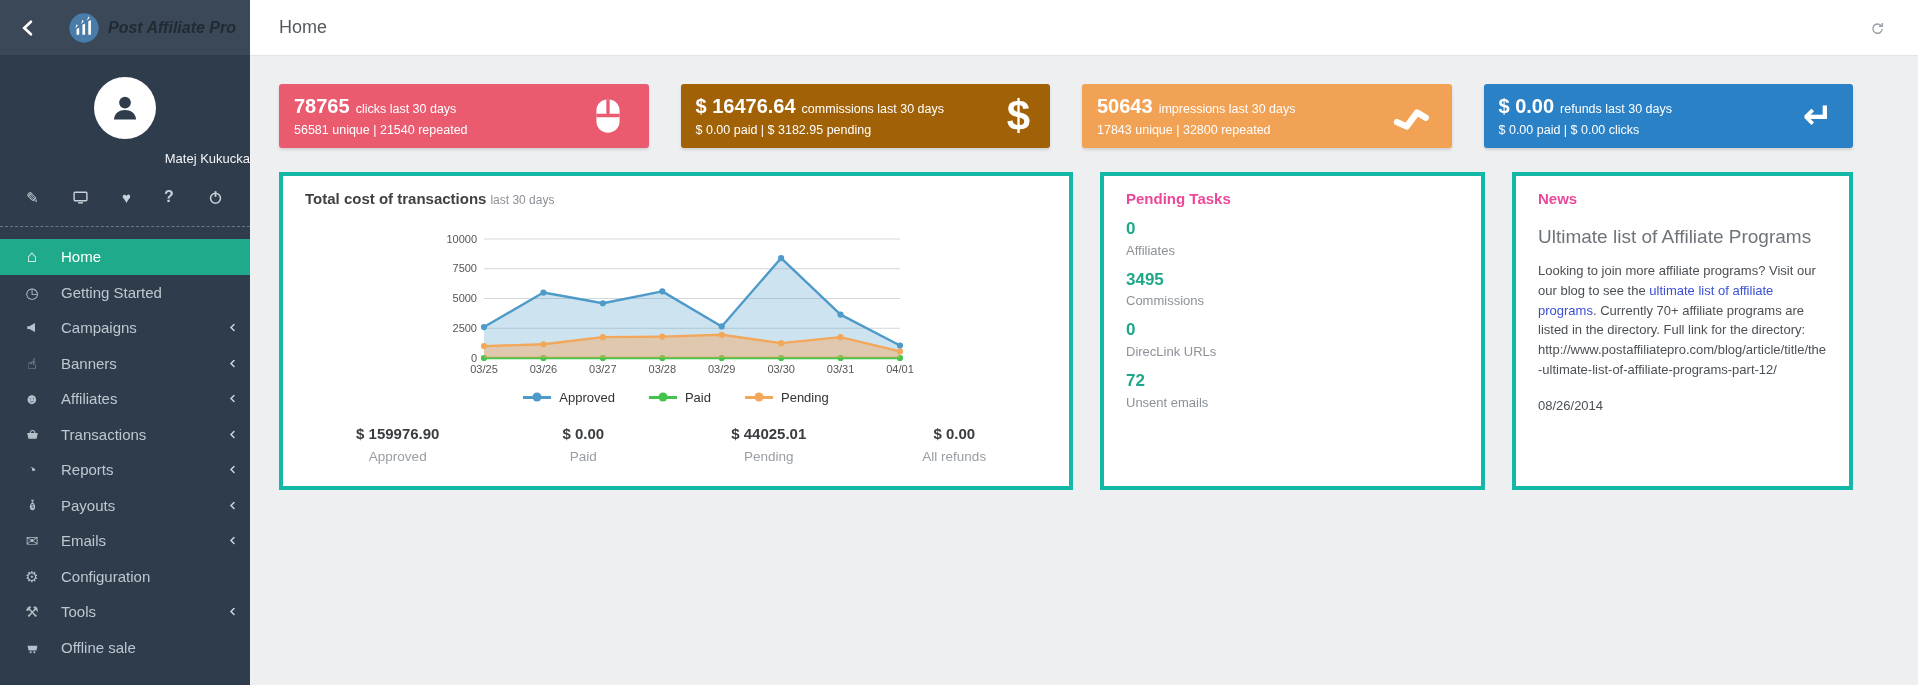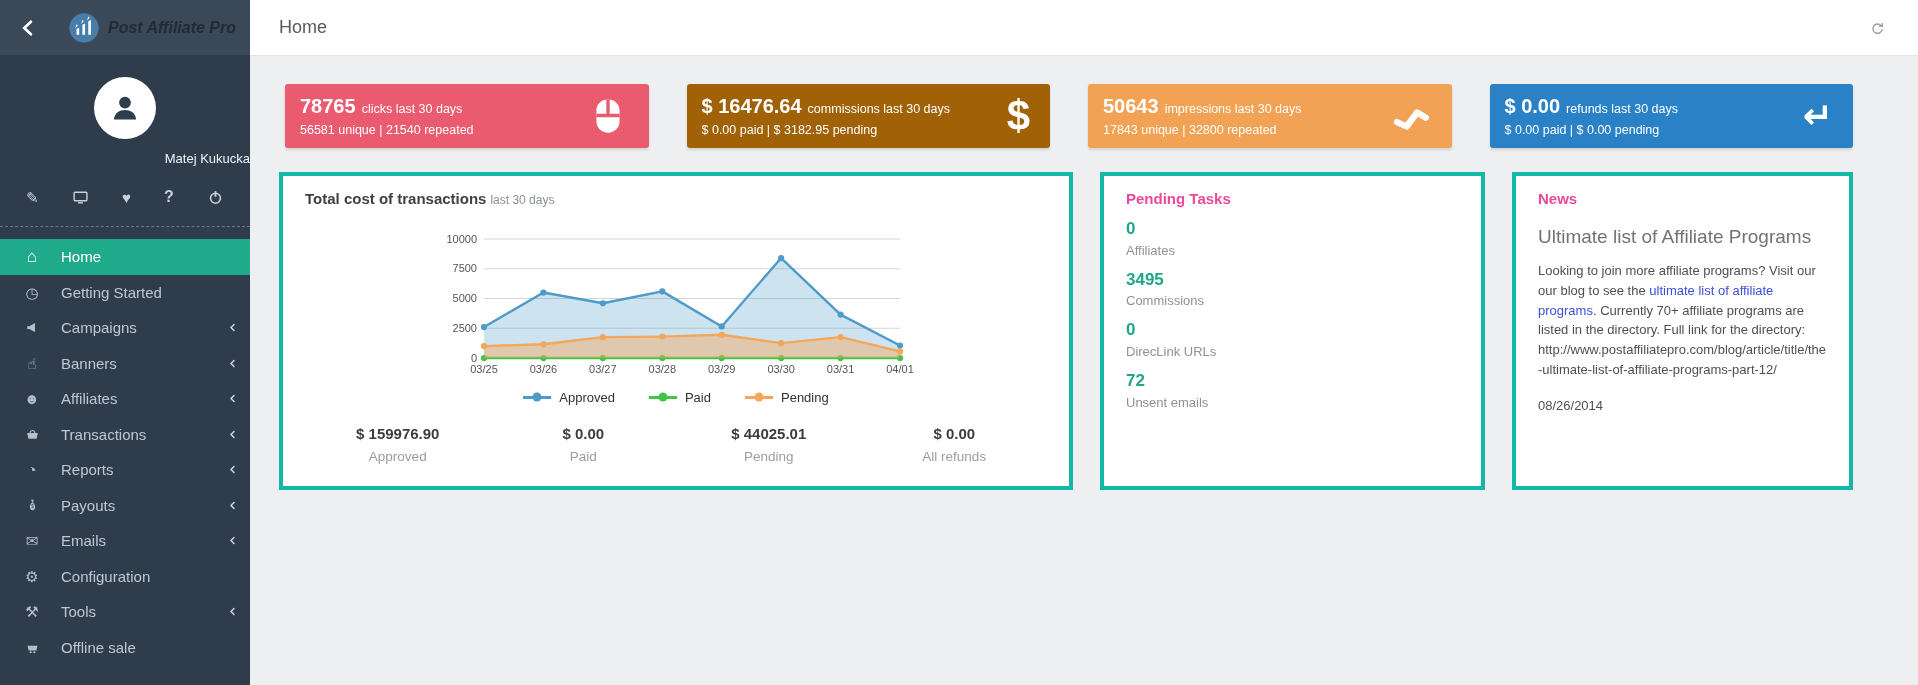--- a/index.html
+++ b/index.html
@@ -36,21 +36,21 @@
   .main{flex:1;display:flex;flex-direction:column;}
   .hdr{height:55px;background:#fff;border-bottom:1px solid #e2e5e7;display:flex;align-items:center;padding:0 33px 0 29px;}
   .htitle{font-size:18px;color:#555a5e;}
   .refresh{margin-left:auto;cursor:pointer;display:flex;align-items:center;}
   .refresh svg{width:16px;height:16px;stroke:#97a0a8;fill:none;}
   .content{flex:1;padding:28px 65px 0 29px;}
 
   
   .cards{display:grid;grid-template-columns:repeat(4,1fr);gap:32px;height:64px;}
   .card{border-radius:3px;color:#fff;position:relative;display:flex;flex-direction:column;justify-content:center;
-        padding:8px 70px 8px 15px;box-shadow:0 2px 3px rgba(0,0,0,0.12);cursor:pointer;margin-left:6px;}
+        padding:8px 70px 8px 15px;box-shadow:0 2px 3px rgba(0,0,0,0.12);cursor:pointer;}
   .card .l1{white-space:nowrap;}
   .card .l1 b{font-size:20px;font-weight:bold;}
   .card .l1 span{font-size:12.5px;margin-left:6px;}
   .card .l2{font-size:12.5px;margin-top:5px;white-space:nowrap;}
   .card .cicon{position:absolute;right:20px;top:50%;transform:translateY(-50%);display:flex;align-items:center;}
   .card .cicon .csvg{width:42px;height:42px;}
   .card .cicon .uicon{color:#fff;line-height:1;}
 
   
   .panels{margin-top:24px;display:grid;grid-template-columns:794px 385px 1fr;gap:27px;height:318px;}
@@ -307,21 +307,21 @@
             <div class="l1"><b>50643</b><span>impressions last 30 days</span></div>
             <div class="l2">17843 unique | 32800 repeated</div>
             <span class="cicon">
               <svg class="csvg" viewBox="0 0 24 24">
                 <path d="M4 15.5l5.5 2.5 6-8 5 3" fill="none" stroke="#fff" stroke-width="3.6" stroke-linecap="round" stroke-linejoin="round"></path>
               </svg>
             </span>
           </div>
           <div class="card" style="background: rgb(42, 129, 198);">
             <div class="l1"><b>$ 0.00</b><span>refunds last 30 days</span></div>
-            <div class="l2">$ 0.00 paid | $ 0.00 pending</div>
+            <div class="l2">$ 0.00 paid | $ 0.00 clicks</div>
             <span class="cicon">
               <span class="uicon" style="font-size:36px;font-weight:bold">↵</span>
             </span>
           </div>
         </div>
 
       <div class="panels">
 
         <section class="panel">
           <div class="ptitle">

